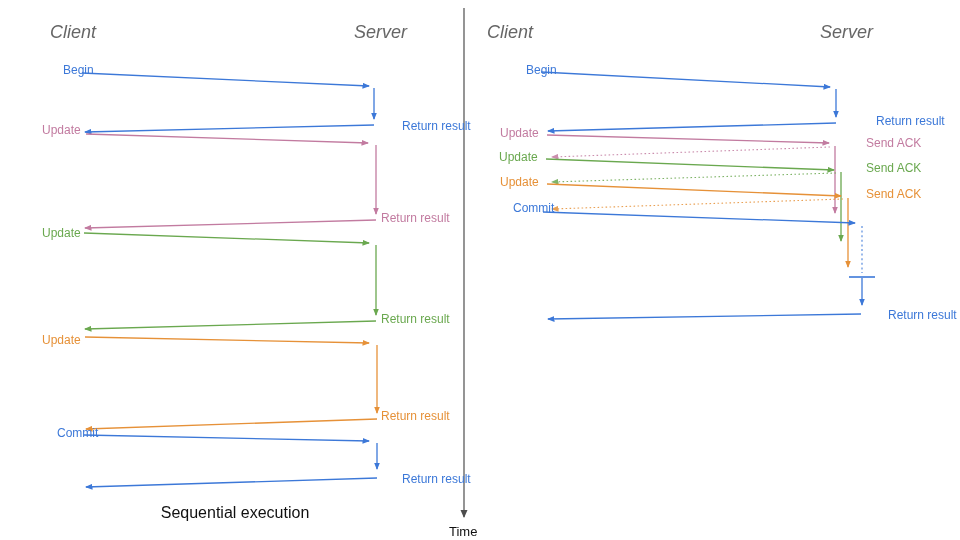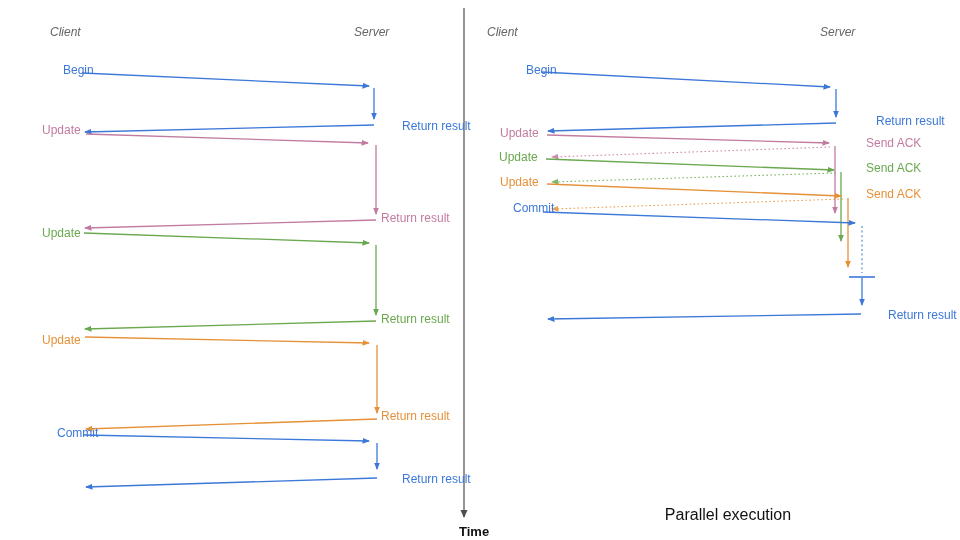--- a/index.html
+++ b/index.html
@@ -13,21 +13,21 @@
   }
   .canvas svg { position: absolute; left: 0; top: 0; }
   .lbl {
     position: absolute;
     font-size: 12px;
     line-height: 12px;
     white-space: nowrap;
   }
   .hdr {
     position: absolute;
-    font-size: 12px;
+    font-size: 18px;
     line-height: 13px;
     font-style: italic;
     color: #666666;
     white-space: nowrap;
   }
   .caption {
     position: absolute;
     font-size: 16px;
     line-height: 18px;
     color: #111111;
@@ -132,36 +132,36 @@
 
   <span class="lbl c-green" style="left:42px; top:227px;">Update</span>
   <span class="lbl c-green" style="left:381px; top:313px;">Return result</span>
 
   <span class="lbl c-orange" style="left:42px; top:334px;">Update</span>
   <span class="lbl c-orange" style="left:381px; top:410px;">Return result</span>
 
   <span class="lbl c-blue" style="left:36px; top:427px;">Commit</span>
   <span class="lbl c-blue" style="left:381px; top:473px;">Return result</span>
 
+  <span class="caption" style="left:125px; top:504px;">Sequential execution</span>
 
-  <span class="time-lbl" style="left:459px; top:525px;font-weight:bold;">Time</span>
+  <span class="time-lbl" style="left:449px; top:525px;">Time</span>
 
   <span class="hdr" style="left:487px; top:26px;">Client</span>
   <span class="hdr" style="left:820px; top:26px;">Server</span>
 
   <span class="lbl c-blue" style="left:505px; top:64px;">Begin</span>
   <span class="lbl c-blue" style="left:855px; top:115px;">Return result</span>
 
   <span class="lbl c-pink" style="left:500px; top:127px;">Update</span>
   <span class="lbl c-pink" style="left:866px; top:137px;">Send ACK</span>
 
   <span class="lbl c-green" style="left:499px; top:151px;">Update</span>
   <span class="lbl c-green" style="left:866px; top:162px;">Send ACK</span>
 
   <span class="lbl c-orange" style="left:500px; top:176px;">Update</span>
   <span class="lbl c-orange" style="left:866px; top:188px;">Send ACK</span>
 
   <span class="lbl c-blue" style="left:492px; top:202px;">Commit</span>
   <span class="lbl c-blue" style="left:867px; top:309px;">Return result</span>
 
-  <span class="caption" style="left:618px; top:506px;">Parallel execution</span>
 
 </div>
 
 </body></html>

